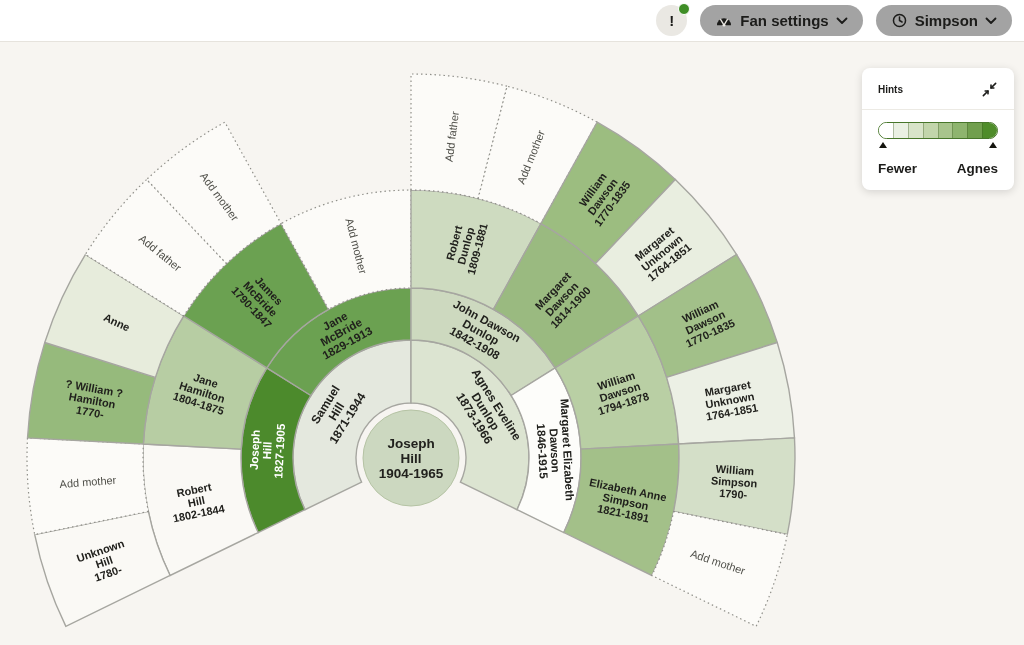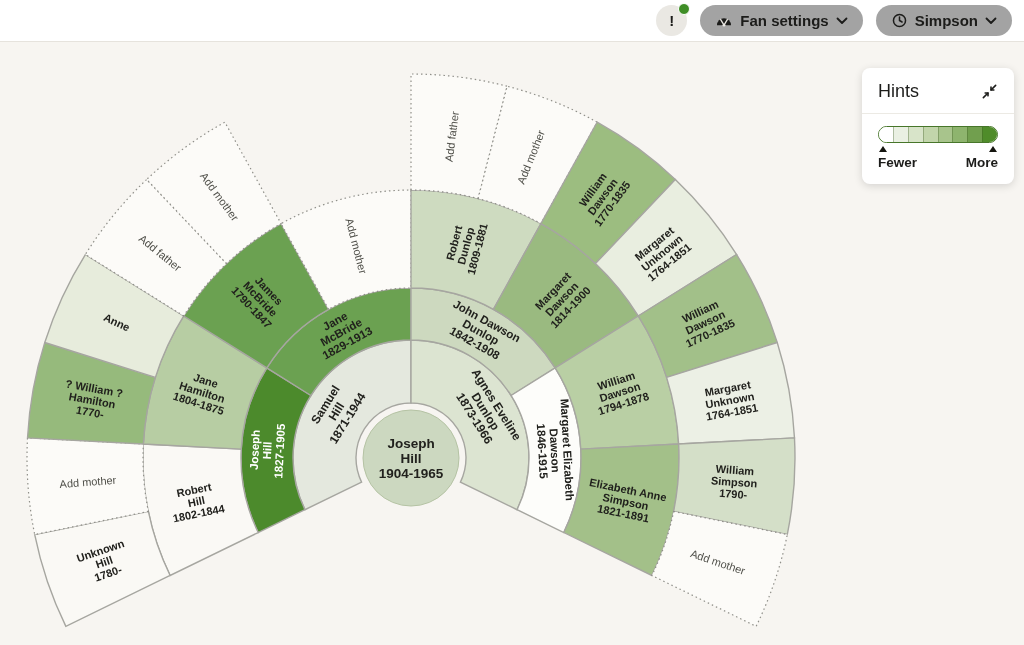--- a/index.html
+++ b/index.html
@@ -25,34 +25,34 @@
   .stage { position:absolute; top:42px; left:0; width:1024px; height:603px; }
   #fan-svg { position:absolute; top:0; left:0; }
   #fan-svg text { font-family:"Liberation Sans", sans-serif; }
   #fan-svg path { cursor:pointer; }
 
   
   .hints-panel { position:absolute; top:26px; right:10px; width:152px;
     background:#ffffff; border-radius:8px; box-shadow:0 2px 8px rgba(0,0,0,.14);
     padding:13px 16px 14px; z-index:6; }
   .hints-head { display:flex; align-items:center; justify-content:space-between; }
-  .hints-title { font-size:18px; font-weight:400; color:#1c1c1a; }
+  .hints-title { font-size:10px; font-weight:700; color:#1c1c1a; }
   .collapse-btn { cursor:pointer; display:flex; }
   .hints-divider { border:none; border-top:1px solid #eceae4; margin:11px -16px 12px; }
   .scale-bar { display:flex; height:17px; border:1.5px solid #47762a;
     border-radius:9px; overflow:hidden; cursor:pointer; }
   .scale-cell { flex:1; }
   .scale-cell + .scale-cell { border-left:1px solid rgba(62,92,38,.35); }
   .scale-markers { position:relative; height:7px; margin-top:3px; }
   .tri { position:absolute; width:0; height:0;
     border-left:4px solid transparent; border-right:4px solid transparent;
     border-bottom:6px solid #15150f; }
   .tri.left { left:1px; } .tri.right { right:1px; }
   .scale-labels { display:flex; justify-content:space-between;
-    font-size:13.5px; font-weight:700; color:#1c1c1a; margin-top:2px; }
+    font-size:13.5px; font-weight:700; color:#1c1c1a; margin-top:12px; }
 </style>
 </head>
 <body>
 
 <div class="topbar">
   <div class="alert-btn">
     <span>!</span>
     <span class="alert-dot" id="alert-dot" style="background: rgb(63, 142, 39);"></span>
   </div>
 
@@ -175,16 +175,16 @@
         <span class="scale-cell" style="background: rgb(142, 180, 110);"></span>
         <span class="scale-cell" style="background: rgb(113, 159, 78);"></span>
         <span class="scale-cell" style="background: rgb(79, 140, 42);"></span>
       </div>
     <div class="scale-markers">
       <span class="tri left"></span>
       <span class="tri right"></span>
     </div>
     <div class="scale-labels">
       <span>Fewer</span>
-      <span>More</span>
+      <span>Agnes</span>
     </div>
   </div>
 </div>
 
 </body></html>

